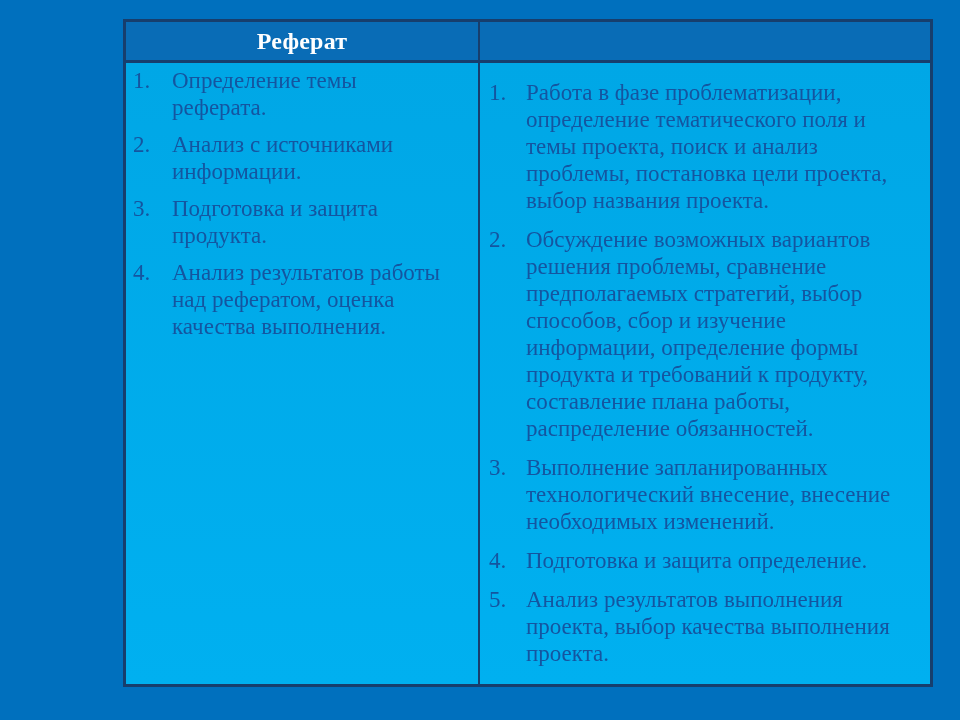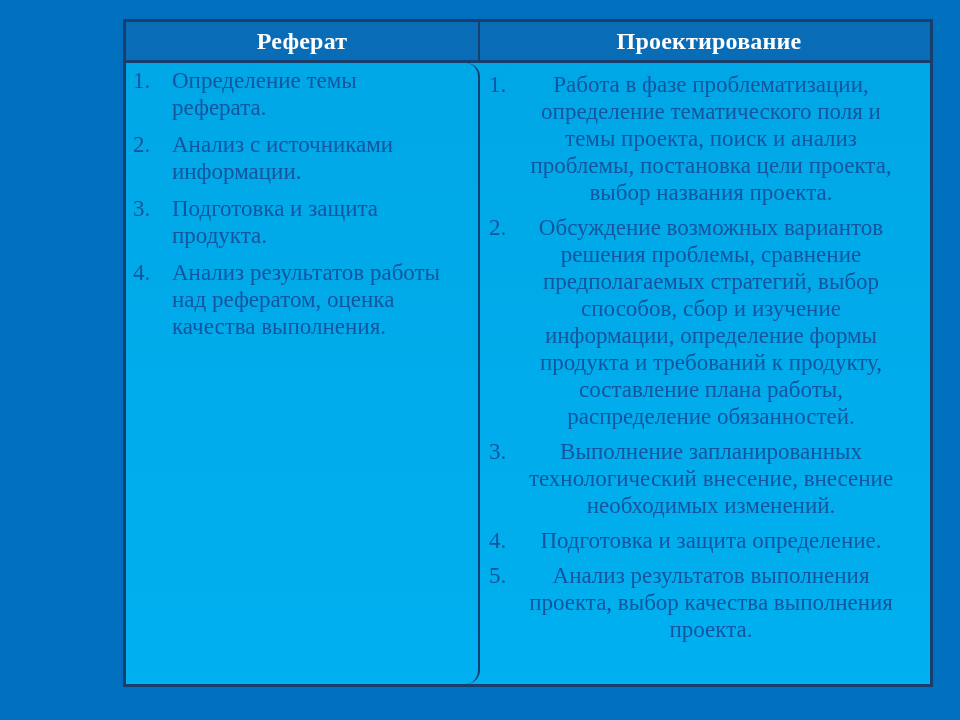--- a/index.html
+++ b/index.html
@@ -48,21 +48,20 @@
   .th.first{border-right:2px solid var(--border);}
   .tbody{
     flex:1 1 auto;
     display:grid;
     grid-template-columns:354px 1fr;
     background:linear-gradient(180deg,#00A7E6 0%,#00B0F0 100%);
   }
   .td{
     padding:4px 0 0 0;
     overflow:hidden;
-    border-radius:14px;
   }
   .td.first{border-right:2px solid var(--border);}
   ol.steps{
     list-style:none;
     counter-reset:step;
     margin:0;padding:0;
   }
   ol.steps li{
     counter-increment:step;
     position:relative;
@@ -70,31 +69,30 @@
     color:var(--body-text);
     font-size:23px;
     line-height:27px;
   }
   ol.steps li::before{
     content:counter(step) ".";
     position:absolute;
     left:7px;top:0;
   }
   .td.first ol.steps li{width:331px;margin:0 0 10px 0;}
-  .td.second ol.steps li{width:416px;margin:4px 0 8px 0;text-align:center;}
+  .td.second ol.steps li{width:416px;margin:12px 0 8px 0;}
   .td.second ol.steps li::before{left:9px;}
 </style>
 </head>
 <body>
 
 <div class="slide">
   <div class="cmp-table">
     <div class="thead">
       <div class="th first">Реферат</div>
-      <div class="th">Проектирование</div>
     </div>
     <div class="tbody">
       <div class="td first">
         <ol class="steps">
           <li>Определение темы реферата.</li>
           <li>Анализ с источниками информации.</li>
           <li>Подготовка и защита продукта.</li>
           <li>Анализ результатов работы над рефератом, оценка качества выполнения.</li>
         </ol>
       </div>

